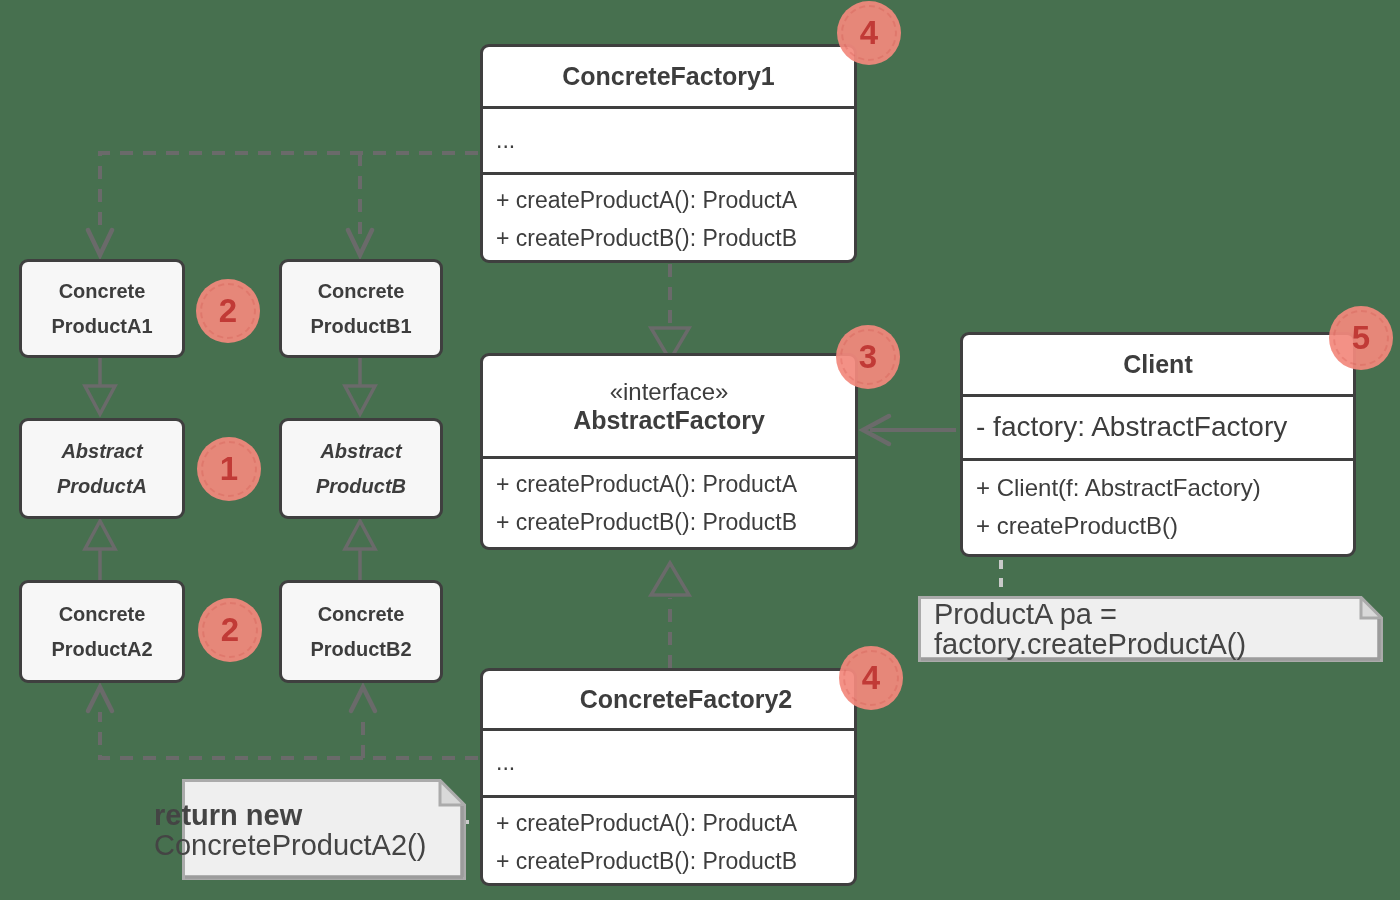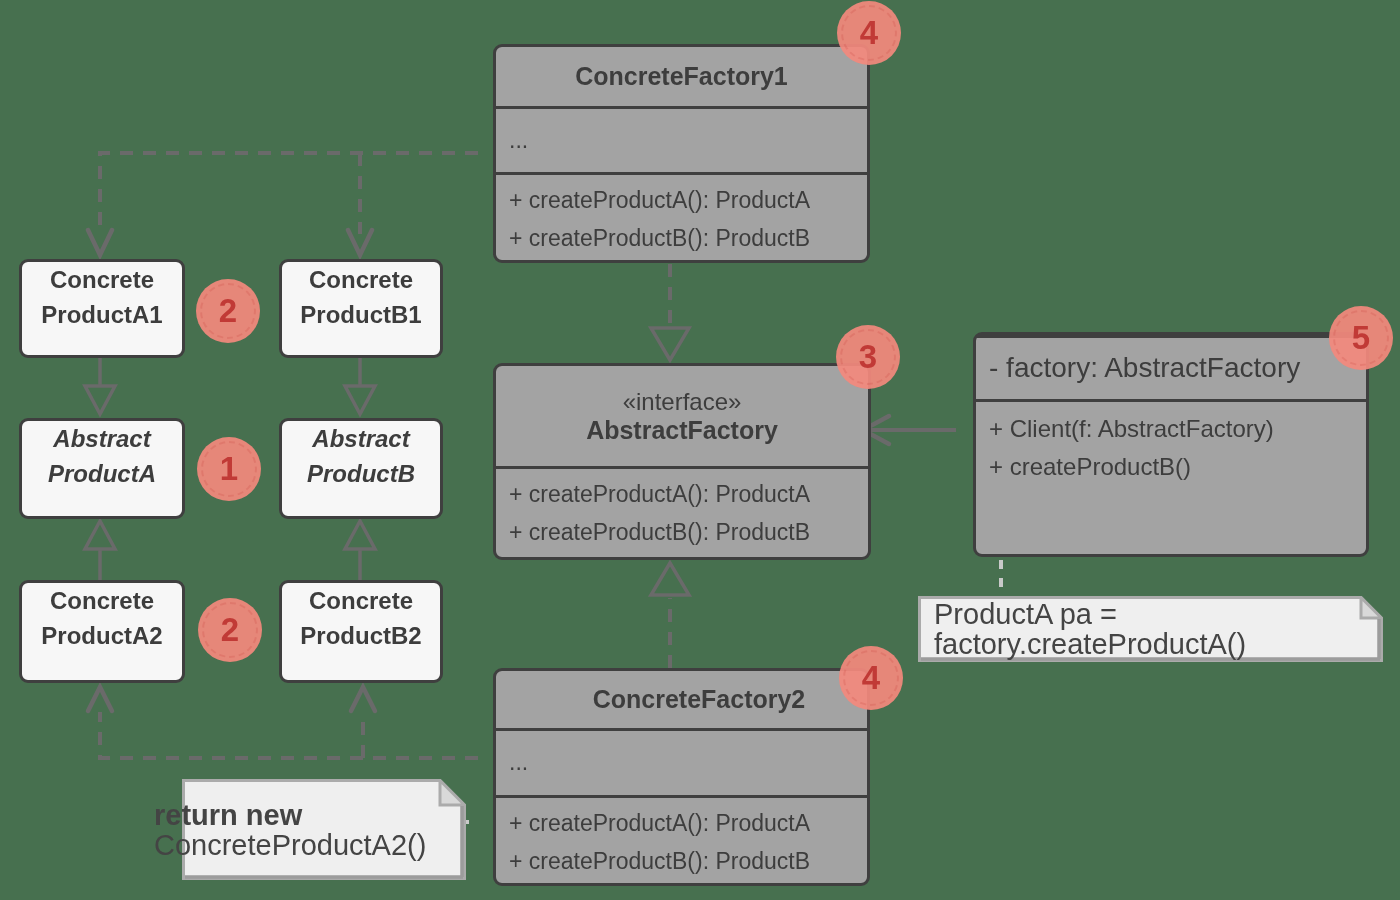--- a/index.html
+++ b/index.html
@@ -8,27 +8,26 @@
     width:1400px;height:900px;
     background:#47704F;
     overflow:hidden;
     font-family:"Liberation Sans","DejaVu Sans",sans-serif;
     color:#3D3D3D;
   }
   
   .cls{
     position:absolute;
     box-sizing:border-box;
-    background:#a3a3a3;
+    background:#ffffff;
     border:3px solid #3F3F3F;
     border-radius:9px;
     display:flex;
     flex-direction:column;
     z-index:2;
-    margin-left:13px;
   }
   .cls .hdr{
     display:flex;flex-direction:column;
     align-items:center;justify-content:center;
     font-weight:bold;font-size:25px;
     flex:0 0 auto;
   }
   .cls .hdr .stereo{font-weight:normal;font-size:24px;}
   .cls .sec{
     border-top:3px solid #3F3F3F;
@@ -37,22 +36,22 @@
     font-size:23px;
     line-height:38px;
     flex:0 0 auto;
     text-align:left;
   }
   .cls .sec.fill{flex:1 1 auto;}
   
   .pbox{
     position:absolute;box-sizing:border-box;
     background:#F7F7F7;border:3px solid #3F3F3F;border-radius:9px;
-    display:flex;flex-direction:column;align-items:center;
-    font-weight:bold;font-size:24px;line-height:35px;text-align:center;
+    display:flex;flex-direction:column;align-items:center;justify-content:center;
+    font-weight:bold;font-size:20px;line-height:35px;text-align:center;
     z-index:2;
   }
   .pbox.it{font-style:italic;}
   
   .badge{
     position:absolute;width:64px;height:64px;border-radius:50%;
     background:rgba(242,137,125,0.93);
     color:#C13A36;font-weight:bold;font-size:33px;
     display:flex;align-items:center;justify-content:center;
     z-index:4;
@@ -118,41 +117,42 @@
 
   <div class="cls" style="left:480px;top:44px;width:377px;height:219px;">
     <div class="hdr" style="height:59px;">ConcreteFactory1</div>
     <div class="sec" style="height:66px;padding-top:12px;">...</div>
     <div class="sec fill">
       <div>+ createProductA(): ProductA</div>
       <div>+ createProductB(): ProductB</div>
     </div>
   </div>
 
-  <div class="cls" style="left:480px;top:363px;width:378px;height:197px;">
+  <div class="cls" style="left:480px;top:353px;width:378px;height:197px;">
     <div class="hdr" style="height:100px;">
       <div class="stereo">«interface»</div>
       <div>AbstractFactory</div>
     </div>
     <div class="sec fill">
       <div>+ createProductA(): ProductA</div>
       <div>+ createProductB(): ProductB</div>
     </div>
   </div>
 
   <div class="cls" style="left:480px;top:668px;width:377px;height:218px;">
     <div class="hdr" style="height:57px;padding-left:35px;">ConcreteFactory2</div>
     <div class="sec" style="height:67px;padding-top:12px;">...</div>
     <div class="sec fill">
       <div>+ createProductA(): ProductA</div>
       <div>+ createProductB(): ProductB</div>
     </div>
   </div>
 
   <div class="cls" style="left:960px;top:332px;width:396px;height:225px;">
+    <div class="hdr" style="height:59px;">Client</div>
     <div class="sec" style="height:64px;padding-top:12px;font-size:28px;line-height:36px;">- factory: AbstractFactory</div>
     <div class="sec fill" style="font-size:24px;padding-top:8px;">
       <div>+ Client(f: AbstractFactory)</div>
       <div>+ createProductB()</div>
     </div>
   </div>
 
   <div class="pbox" style="left:19px;top:259px;width:166px;height:99px;">
     <div>Concrete</div>
     <div>ProductA1</div>

